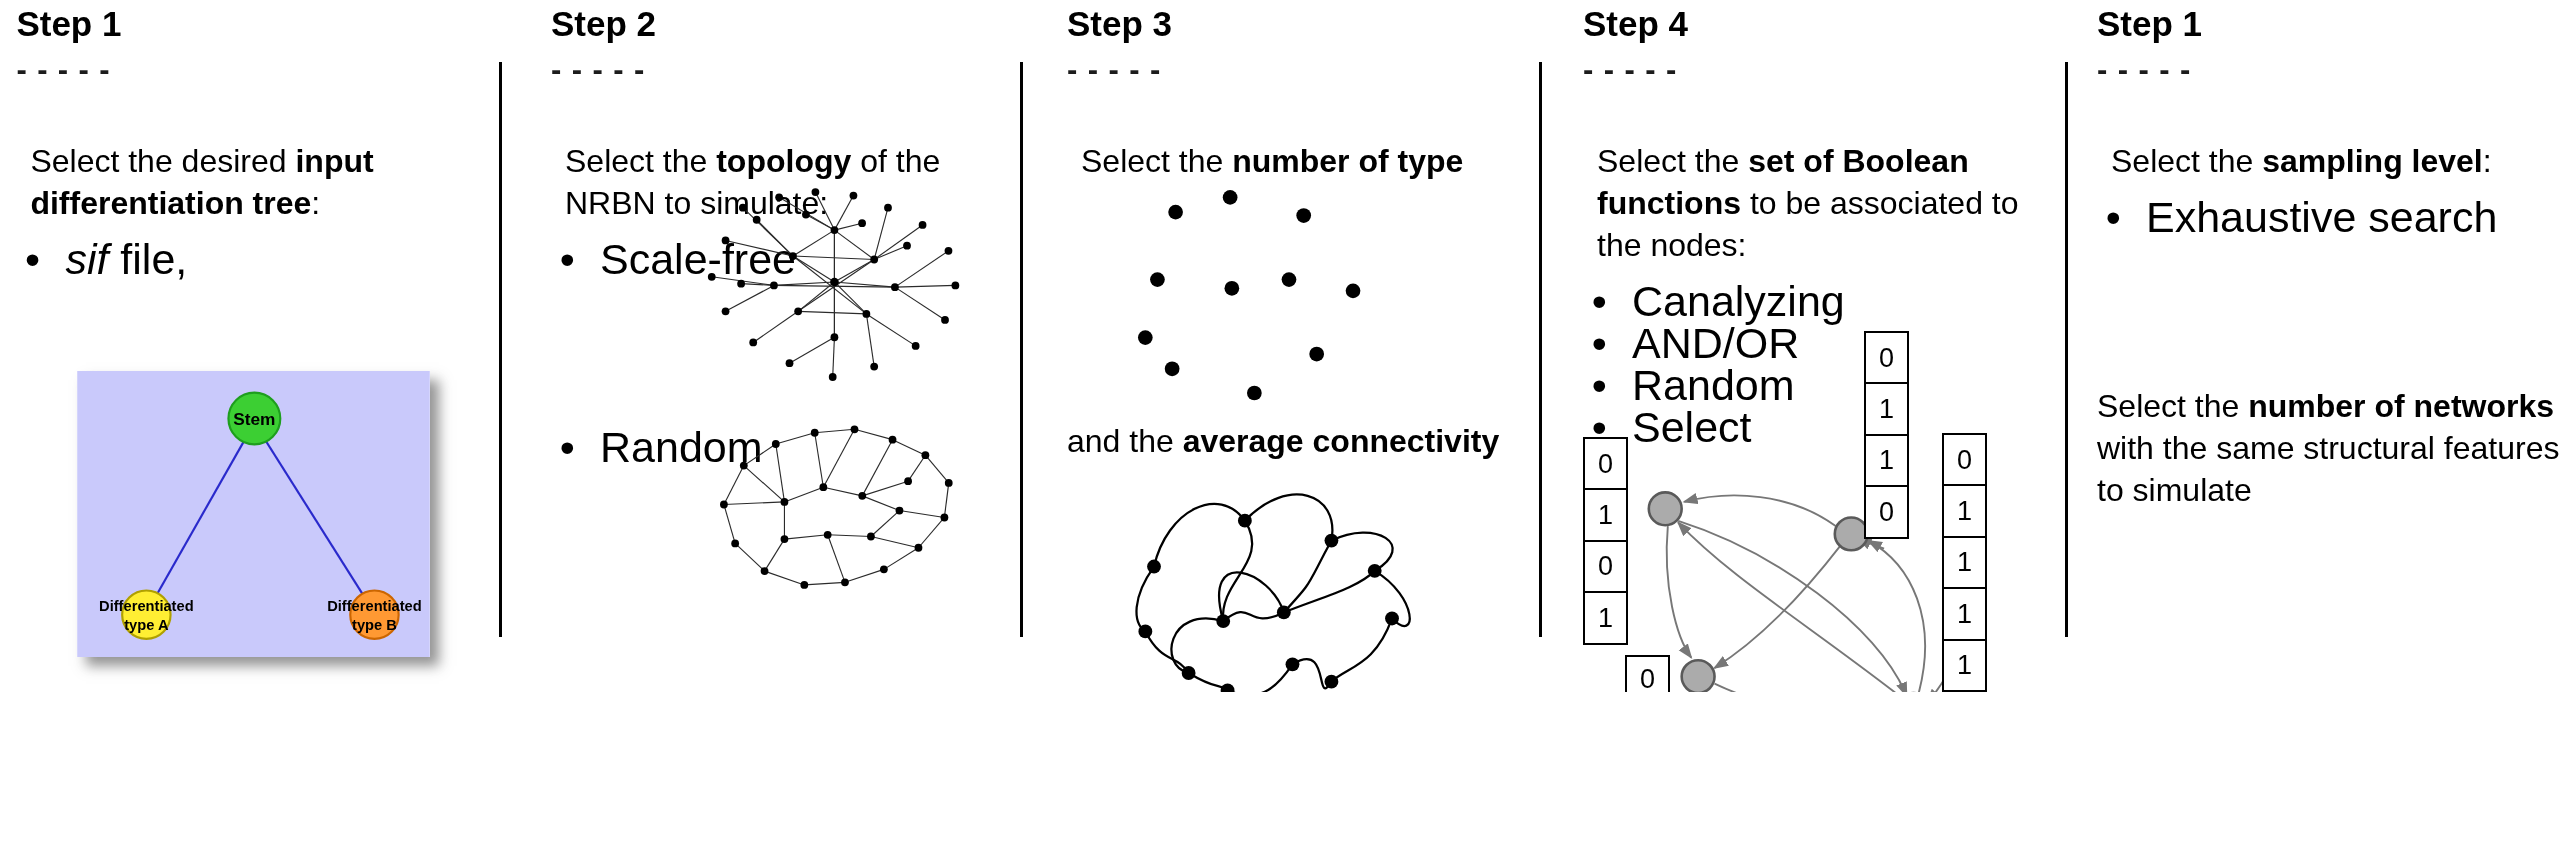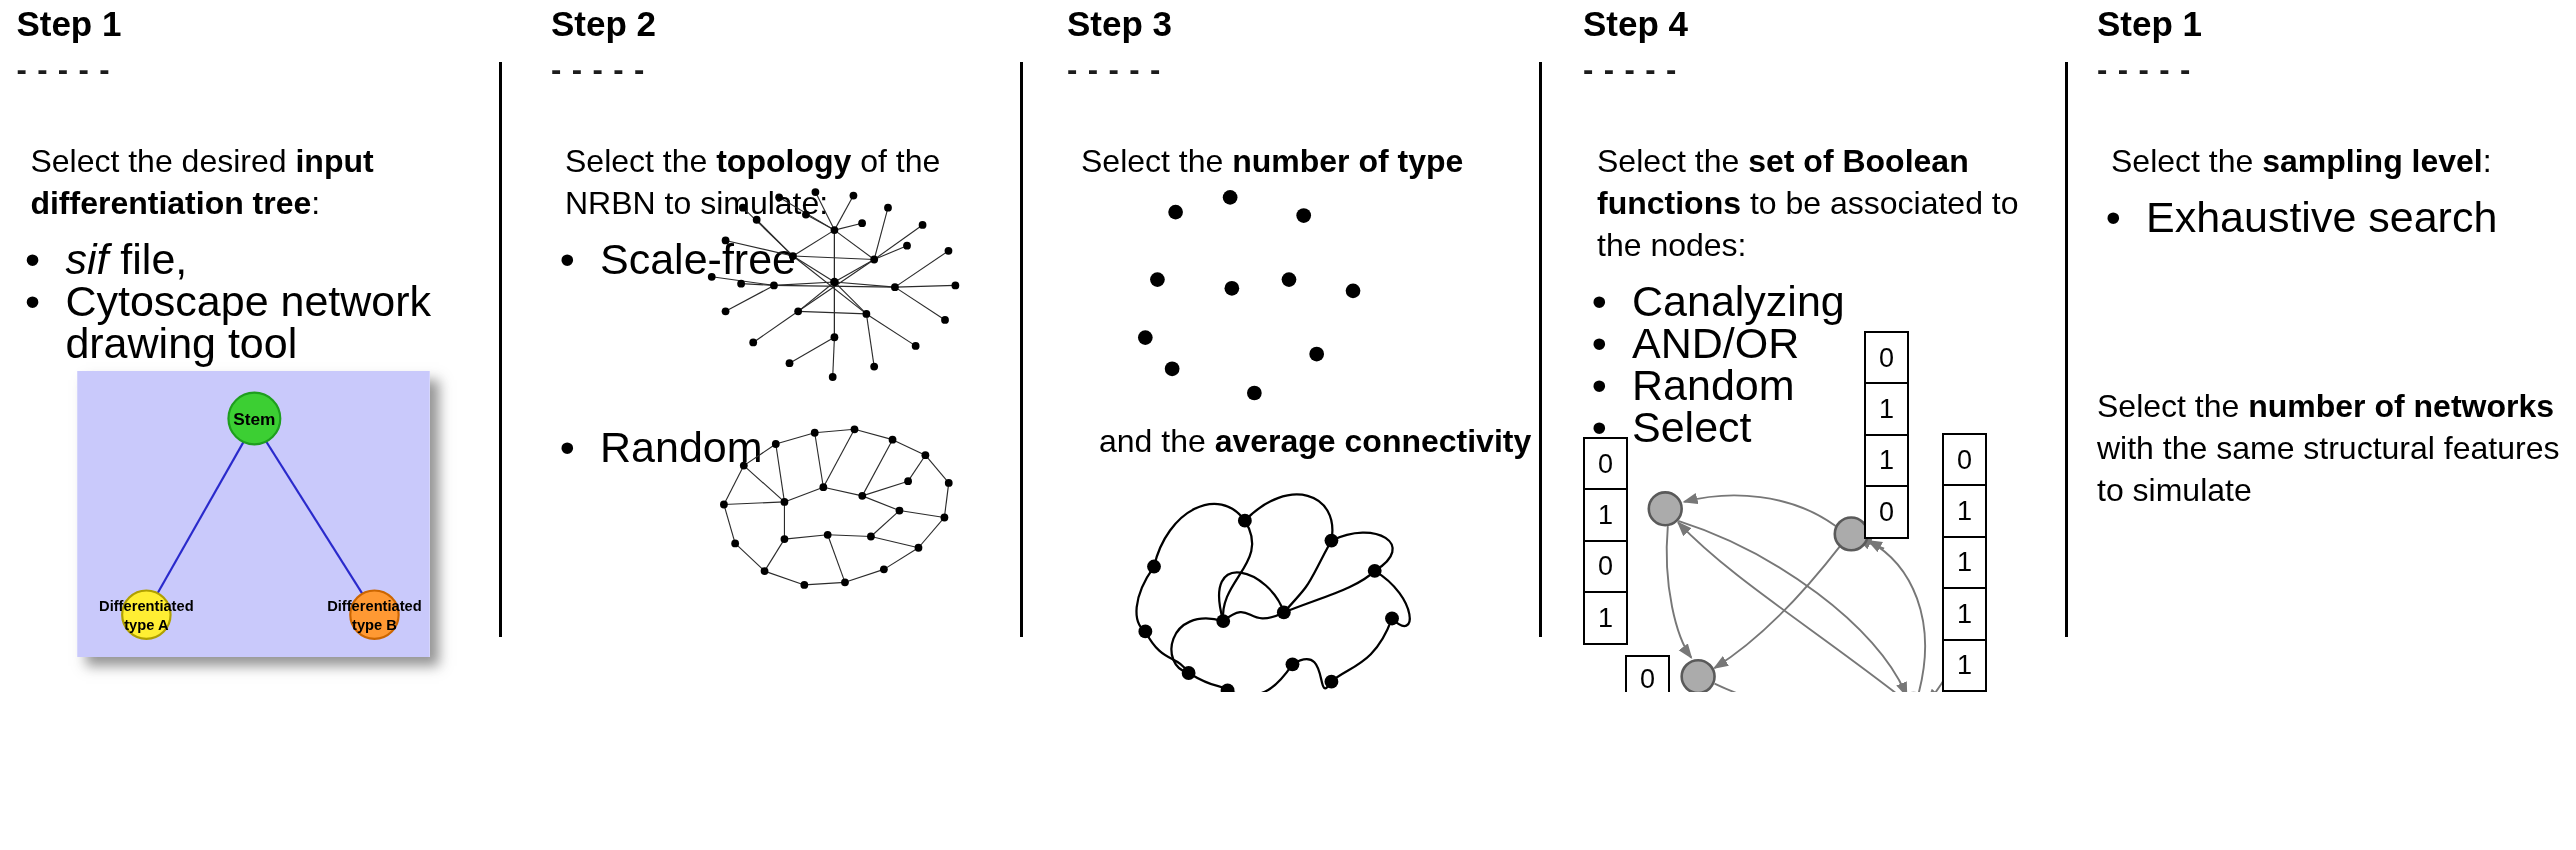--- a/index.html
+++ b/index.html
@@ -44,21 +44,20 @@
   <div class="divider" style="left:1539px"></div>
   <div class="divider" style="left:2065px"></div>
 
   <section class="col" style="left:16.4px; width:474px;">
     <h2 class="step-title">Step 1</h2>
     <div class="dashes">- - - - -</div>
     <div class="content">
       <p><span>Select the desired </span><b>input differentiation tree</b><span>:</span></p>
       <ul class="bullets">
         <li><i>sif</i><span> file,</span></li>
-        <li><span>Cytoscape network drawing tool</span></li>
       </ul>
     </div>
     <div class="tree-img">
       <svg width="353" height="286" viewBox="0 0 408 331">
         <rect x="0" y="0" width="408" height="331" fill="#c9c9fb"></rect>
         <g stroke="#2a2acc" stroke-width="2.5">
           <line x1="205" y1="60" x2="80" y2="280"></line>
           <line x1="205" y1="60" x2="344" y2="280"></line>
         </g>
         <circle cx="205" cy="55" r="30" fill="#3ccf33" stroke="#1e9e1e" stroke-width="2.5"></circle>
@@ -226,21 +225,21 @@
       </g>
     </svg>
   </section>
 
   <section class="col" style="left:1067px; width:467px;">
     <h2 class="step-title">Step 3</h2>
     <div class="dashes">- - - - -</div>
     <div class="content">
       <p><span>Select the </span><b>number of type</b><span></span></p>
     </div>
-    <p class="abs-para" style="top:420px;margin-left:32px;"><span>and the </span><b>average connectivity</b><span></span></p>
+    <p class="abs-para" style="top:420px;"><span>and the </span><b>average connectivity</b><span></span></p>
 
     <svg class="graphic" style="left:61px; top:186px;" width="251" height="221" viewBox="0 0 290 255">
       <g fill="#000">
         <circle cx="55" cy="30" r="8.5"></circle>
           <circle cx="118" cy="13" r="8.5"></circle>
           <circle cx="203" cy="34" r="8.5"></circle>
         <circle cx="34" cy="108" r="8.5"></circle>
           <circle cx="120" cy="118" r="8.5"></circle>
           <circle cx="186" cy="108" r="8.5"></circle>
         <circle cx="260" cy="121" r="8.5"></circle>

